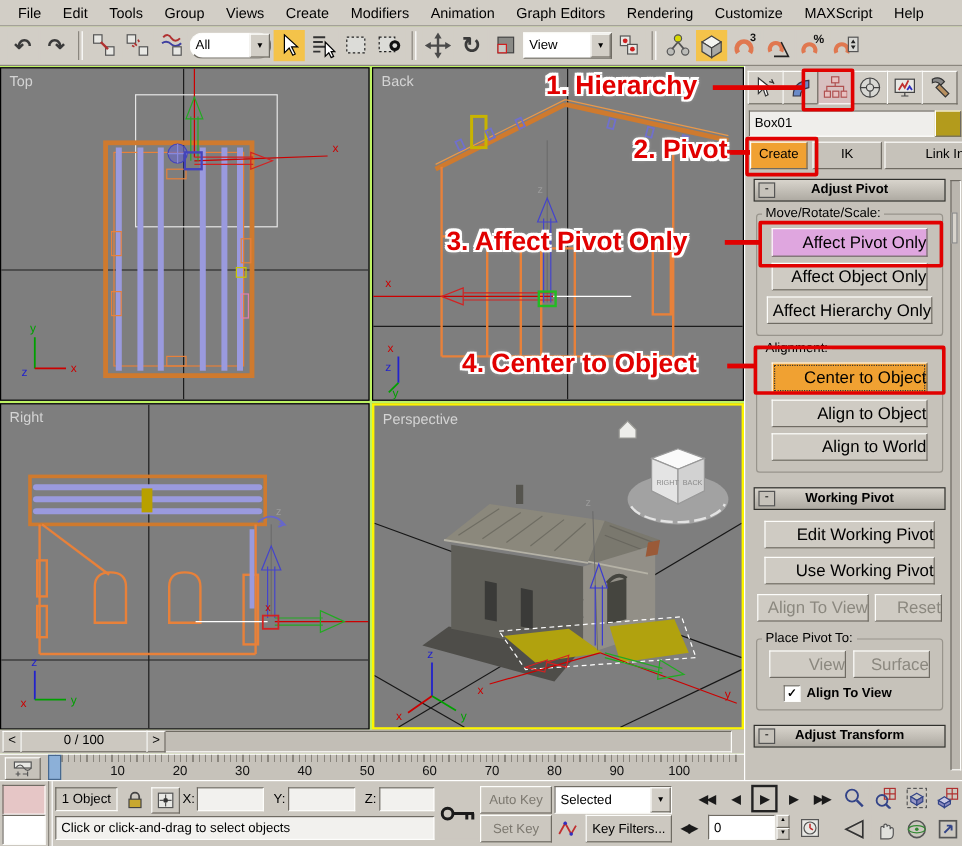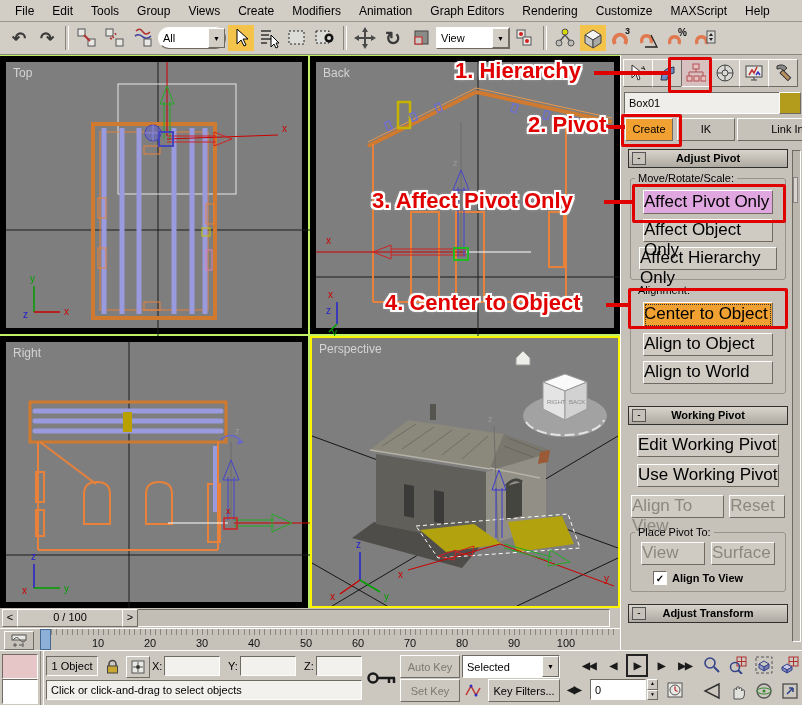--- a/index.html
+++ b/index.html
@@ -12,26 +12,26 @@
   .menu-item{padding:2px 9px;font-size:12px;cursor:default;}
   
   #toolbar{left:0;top:22px;width:802px;height:33px;background:#d2cec6;border-bottom:1px solid #8a867e;display:flex;align-items:center;gap:2px;padding-left:6px;box-sizing:border-box;}
   .tbtn{width:26px;height:26px;display:flex;align-items:center;justify-content:center;background:#d2cec6;}
   .tbtn.active{background:#f4c34a;}
   .tsep{width:2px;height:24px;border-left:1px solid #8a867e;border-right:1px solid #fff;margin:0 3px;}
   .tdrop{height:20px;background:#fff;display:flex;align-items:center;font-size:11px;padding-left:4px;position:relative;}
   .darr{width:15px;height:18px;background:#d2cec6;display:flex;align-items:center;justify-content:center;font-size:7px;margin-left:auto;}
   .glyph{font-size:17px;font-weight:bold;color:#3a3a3a;line-height:1;}
   
-  .vp{background:#7e7e7e;position:absolute;border:6px solid #000000;box-sizing:border-box;}
+  .vp{background:#7e7e7e;position:absolute;border:1px solid #000000;box-sizing:border-box;}
   .vp-label{position:absolute;left:7px;top:4px;color:#d4d4d4;font-size:12px;z-index:3;}
   
   #cpanel{left:620px;top:55px;width:182px;height:595px;background:#c6c2ba;box-sizing:border-box;border-left:1px solid #fff;}
   .ptab{position:absolute;top:4px;width:28px;height:26px;background:#d2cec6;display:flex;align-items:center;justify-content:center;}
-  .pbtn{display:block;height:21px;background:#cfcbc3;font-size:17px;text-align:left;line-height:20px;margin:5px 12px;}
+  .pbtn{display:block;height:21px;background:#cfcbc3;font-size:14px;text-align:right;line-height:20px;margin:5px 12px;}
   .pbtn.dis{color:#8b887f;}
   .rhead{height:17px;background:linear-gradient(#d8d4cc,#aeaaa2);border:1px solid #30302c;margin:4px 7px 0 7px;font-weight:bold;text-align:center;line-height:16px;position:relative;font-size:11px;}
   .rminus{position:absolute;left:3px;top:2px;width:12px;height:11px;border:1px solid #555;font-weight:normal;line-height:9px;text-align:center;background:#c6c2ba;font-size:10px;}
   fieldset{border:1px solid #98948c;border-radius:3px;margin:4px 9px;padding:1px 0 4px 0;}
   legend{font-size:11px;padding:0 3px;margin-left:4px;}
   
   .ann-text{position:absolute;color:#e10000;font-weight:bold;font-size:22px;font-family:"Liberation Sans",sans-serif;text-shadow:2px 0 0 #fff,-2px 0 0 #fff,0 2px 0 #fff,0 -2px 0 #fff,2px 2px 0 #fff,-2px -2px 0 #fff,2px -2px 0 #fff,-2px 2px 0 #fff,0 0 4px #fff;z-index:20;white-space:nowrap;}
   .ann-box{position:absolute;border:3px solid #e10000;border-radius:2px;z-index:19;}
   .ann-line{position:absolute;height:4px;background:#e10000;z-index:19;}
   

